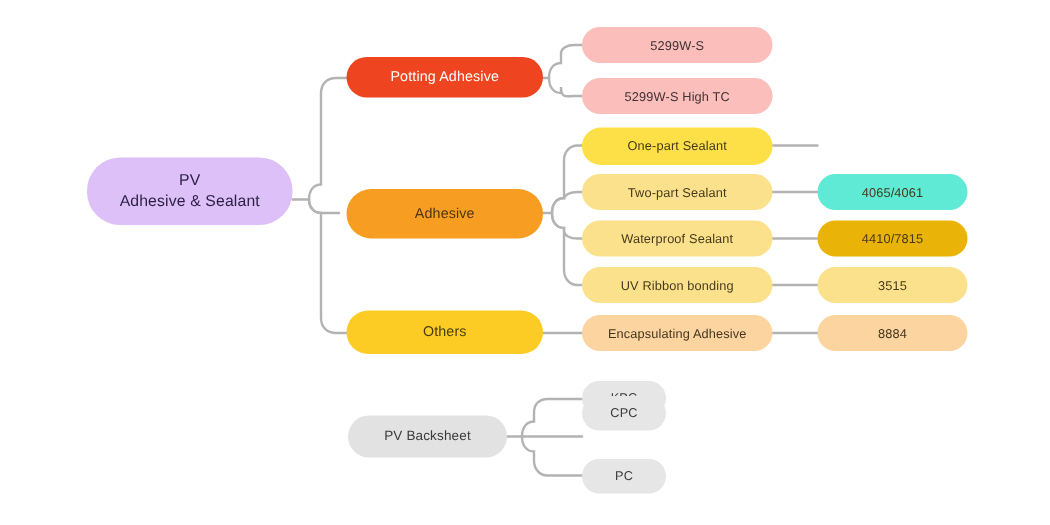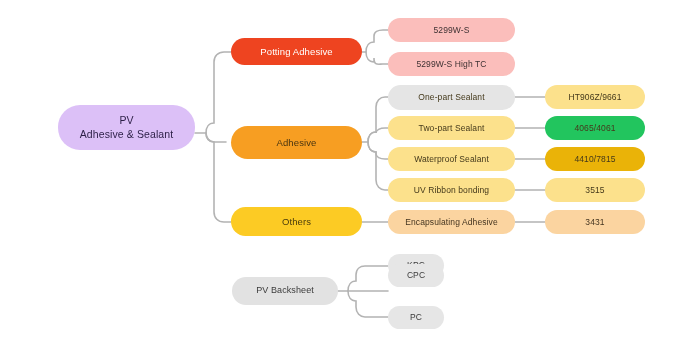--- a/index.html
+++ b/index.html
@@ -100,31 +100,30 @@
   <div class="node root" style="left: 58px; top: 105px; width: 137px; height: 45px; background: rgb(220, 192, 247); color: rgb(44, 31, 70);">PV
 Adhesive &amp; Sealant</div>
 
   <div class="node level2" style="left: 231px; top: 38px; width: 131px; height: 27px; background: rgb(238, 68, 32); color: rgb(255, 255, 255);">Potting Adhesive</div>
   <div class="node level2" style="left: 231px; top: 126px; width: 131px; height: 33px; background: rgb(247, 158, 34); color: rgb(74, 53, 16);">Adhesive</div>
   <div class="node level2" style="left: 231px; top: 207px; width: 131px; height: 29px; background: rgb(252, 203, 36); color: rgb(74, 60, 12);">Others</div>
 
   <div class="node level3" style="left: 388px; top: 18px; width: 127px; height: 24px; background: rgb(251, 190, 187); color: rgb(63, 50, 51);">5299W-S</div>
   <div class="node level3" style="left: 388px; top: 52px; width: 127px; height: 24px; background: rgb(251, 190, 187); color: rgb(63, 50, 51);">5299W-S High TC</div>
 
-  <div class="node level3" style="left: 388px; top: 85px; width: 127px; height: 25px; background: #e5e5e5; color: rgb(68, 57, 27);">One-part Sealant</div>
+  <div class="node level3" style="left: 388px; top: 85px; width: 127px; height: 25px; background: #fde047; color: rgb(68, 57, 27);">One-part Sealant</div>
   <div class="node level3" style="left: 388px; top: 116px; width: 127px; height: 24px; background: rgb(252, 225, 140); color: rgb(68, 57, 27);">Two-part Sealant</div>
   <div class="node level3" style="left: 388px; top: 178px; width: 127px; height: 24px; background: rgb(252, 225, 140); color: rgb(68, 57, 27);">UV Ribbon bonding</div>
   <div class="node level3" style="left: 388px; top: 147px; width: 127px; height: 24px; background: rgb(252, 225, 140); color: rgb(68, 57, 27);">Waterproof Sealant</div>
 
   <div class="node level3" style="left: 388px; top: 210px; width: 127px; height: 24px; background: rgb(251, 212, 160); color: rgb(69, 53, 32);">Encapsulating Adhesive</div>
 
-  <div class="node level4" style="left: 545px; top: 85px; width: 100px; height: 24px; background: rgb(252, 225, 140); color: rgb(68, 57, 27);">HT906Z/9661</div>
-  <div class="node level4" style="left: 545px; top: 116px; width: 100px; height: 24px; background: #22c55e; color: rgb(68, 57, 27);">4065/4061</div>
+  <div class="node level4" style="left: 545px; top: 116px; width: 100px; height: 24px; background: #5eead4; color: rgb(68, 57, 27);">4065/4061</div>
   <div class="node level4" style="left: 545px; top: 147px; width: 100px; height: 24px; background: #eab308; color: rgb(68, 57, 27);">4410/7815</div>
   <div class="node level4" style="left: 545px; top: 178px; width: 100px; height: 24px; background: rgb(252, 225, 140); color: rgb(68, 57, 27);">3515</div>
-  <div class="node level4" style="left: 545px; top: 210px; width: 100px; height: 24px; background: rgb(251, 212, 160); color: rgb(69, 53, 32);">3431</div>
+  <div class="node level4" style="left: 545px; top: 210px; width: 100px; height: 24px; background: rgb(251, 212, 160); color: rgb(69, 53, 32);">8884</div>
 
   <div class="node backsheet-root" style="left: 232px; top: 277px; width: 106px; height: 28px; background: rgb(226, 226, 226); color: rgb(59, 59, 59);">PV Backsheet</div>
   <div class="node backsheet-leaf" style="left: 388px; top: 254px; width: 56px; height: 23px; background: rgb(230, 230, 230); color: rgb(59, 59, 59);">KPC</div>
   <div class="node backsheet-leaf" style="left: 388px; top: 264px; width: 56px; height: 23px; background: rgb(230, 230, 230); color: rgb(59, 59, 59);">CPC</div>
   <div class="node backsheet-leaf" style="left: 388px; top: 306px; width: 56px; height: 23px; background: rgb(230, 230, 230); color: rgb(59, 59, 59);">PC</div>
 
 </div>
 
 </body></html>

